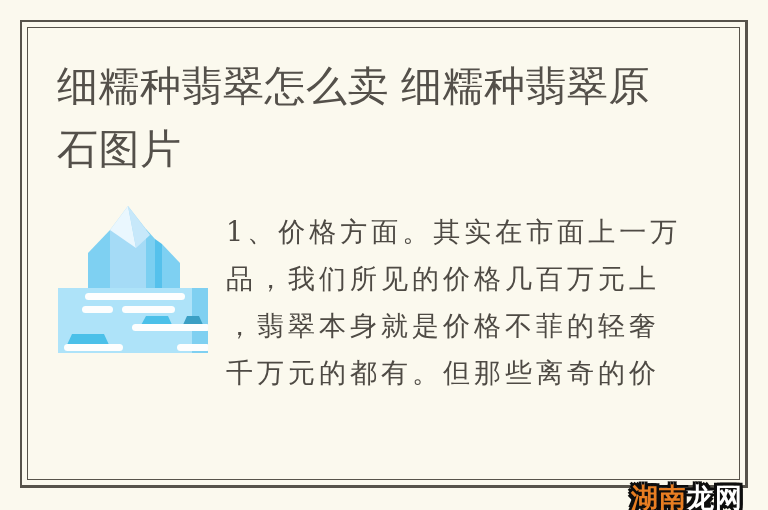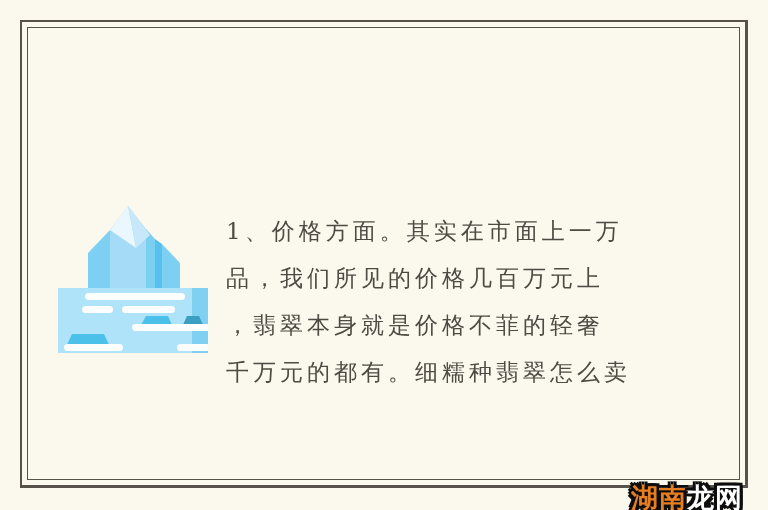--- a/index.html
+++ b/index.html
@@ -21,21 +21,21 @@
   .title {
     position:absolute; left:57px; top:55px; width:640px; margin:0;
     font-size:41px; line-height:63px; font-weight:500;
     color:var(--title-color,#54504a); letter-spacing:0.5px;
   }
   .title-line { display:block; white-space:nowrap; }
   .iceberg-wrap { position:absolute; left:58px; top:203px; width:150px; height:150px; }
   .paragraph {
     position:absolute; left:226px; top:208px;
     font-family:"DejaVu Serif", serif;
-    font-size:23px; line-height:47px; letter-spacing:4px;
+    font-size:27px; line-height:47px; letter-spacing:4px;
     color:var(--text-color,#4e4a44);
   }
   .pline { white-space:nowrap; }
   .watermark {
     position:absolute; left:631px; top:480px;
     font-size:27px; font-weight:bold; letter-spacing:1px; white-space:nowrap;
     text-shadow:
       -3px -3px 0 var(--wm-outline,#0d0d0d), 3px -3px 0 var(--wm-outline,#0d0d0d),
       -3px  3px 0 var(--wm-outline,#0d0d0d), 3px  3px 0 var(--wm-outline,#0d0d0d),
       -3px  0   0 var(--wm-outline,#0d0d0d), 3px  0   0 var(--wm-outline,#0d0d0d),
@@ -58,20 +58,24 @@
 </style>
 </head>
 <body>
 
 <div class="canvas">
 
   <div class="outer-frame">
     <div class="inner-frame"></div>
   </div>
 
+  <h1 class="title">
+    <span class="title-line">细糯种翡翠怎么卖 细糯种翡翠原</span>
+    <span class="title-line">石图片</span>
+  </h1>
 
   <div class="iceberg-wrap">
     <svg width="150" height="150" viewBox="0 0 150 150" xmlns="http://www.w3.org/2000/svg">
 
       <rect class="water" x="0" y="85" width="150" height="65"></rect>
       <rect class="water-dark" x="134" y="85" width="16" height="65"></rect>
 
       <polygon class="ice-wing" points="30,85 30,50 52,27 52,85"></polygon>
       <polygon class="ice-light" points="52,85 52,27 70,3 88,26 88,85"></polygon>
       <polygon class="ice-mid" points="88,85 88,26 97,36 97,85"></polygon>
@@ -91,20 +95,20 @@
       <rect class="wave" x="74" y="121" width="78" height="7" rx="3.5"></rect>
       <rect class="wave" x="6" y="141" width="59" height="7" rx="3.5"></rect>
       <rect class="wave" x="119" y="141" width="33" height="7" rx="3.5"></rect>
     </svg>
   </div>
 
   <div class="paragraph">
     <div class="pline">1、价格方面。其实在市面上一万</div>
     <div class="pline">品，我们所见的价格几百万元上</div>
     <div class="pline">，翡翠本身就是价格不菲的轻奢</div>
-    <div class="pline">千万元的都有。细糯种翡翠怎么卖</div>
+    <div class="pline">千万元的都有。但那些离奇的价</div>
   </div>
 
   <div class="watermark">
     <span class="wm-1">湖南</span><span class="wm-2">龙网</span>
   </div>
 
 </div>
 
 </body></html>

